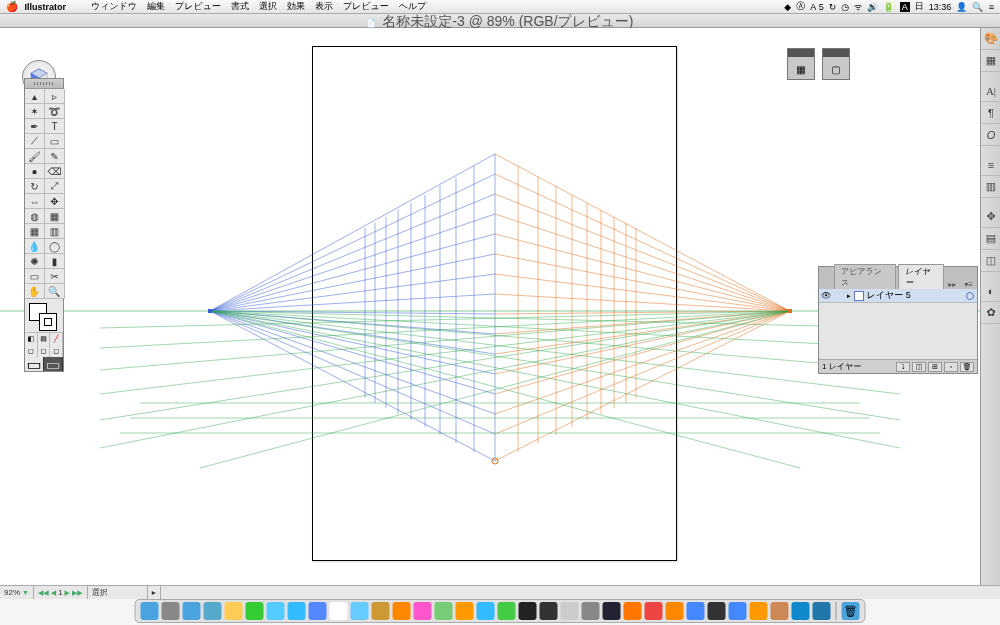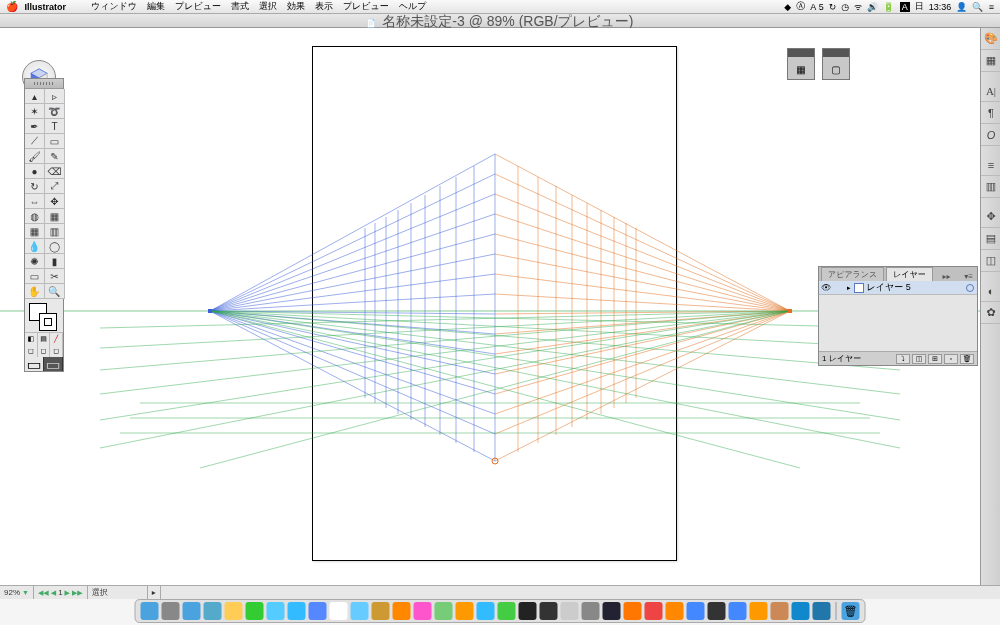--- a/index.html
+++ b/index.html
@@ -47,23 +47,23 @@
 .right-strip .ri { width:20px; height:22px; display:flex; align-items:center; justify-content:center; border-bottom:1px solid #bbb; font-size:11px; color:#444;}
 .right-strip .sep { height:8px; }
 
 
 .mini-panel { position:absolute; width:28px; height:32px; background:#c8c8c8; border:1px solid #777;}
 .mini-panel .hdr{height:8px;background:#555;}
 .mini-panel .bd{height:24px;display:flex;align-items:center;justify-content:center;font-size:10px;}
 
 
 .layers { position:absolute; right:22px; top:266px; width:160px; background:#d8d8d8; border:1px solid #888; font-size:9px;}
-.layers .tabs { display:flex; background:#c0c0c0; height:14px; align-items:flex-end;}
+.layers .tabs { display:flex; background:#c0c0c0; height:22px; align-items:flex-end;padding-left:13px;}
 .layers .tab { padding:1px 6px; background:#c8c8c8; border:1px solid #999; border-bottom:none; margin-left:2px; font-size:8px; color:#555;}
-.layers .tab.active { background:#e5e5e5; color:#000;}
+.layers .tab.active { background:#e5e5e5; color:#000;font-style:italic;}
 .layers .tabs .ctl{ margin-left:auto; padding:0 4px; font-size:8px; color:#555;}
 .layers .body { background:#e5e5e5; height:70px;}
 .layers .row { display:flex; align-items:center; height:14px; background:#d0def0; border-bottom:1px solid #bbb; gap:3px; padding-left:2px;}
 .layers .row .vis{width:10px;height:10px;display:flex;align-items:center;justify-content:center;font-size:8px;}
 .layers .row .sw{width:10px;height:10px;background:#fff;border:1px solid #5a7ac0;}
 .layers .row .sel{ margin-left:auto; width:8px;height:8px; border:1px solid #5a7ac0; border-radius:4px; margin-right:3px;}
 .layers .footer{ height:14px; background:#cfcfcf; border-top:1px solid #aaa; display:flex; align-items:center; font-size:8px; padding:0 3px; gap:2px;}
 .layers .footer .sp{margin-left:auto;}
 .layers .footer .b{ width:14px; height:10px; border:1px solid #999; background:#e0e0e0; display:flex;align-items:center;justify-content:center; font-size:7px;}
 

